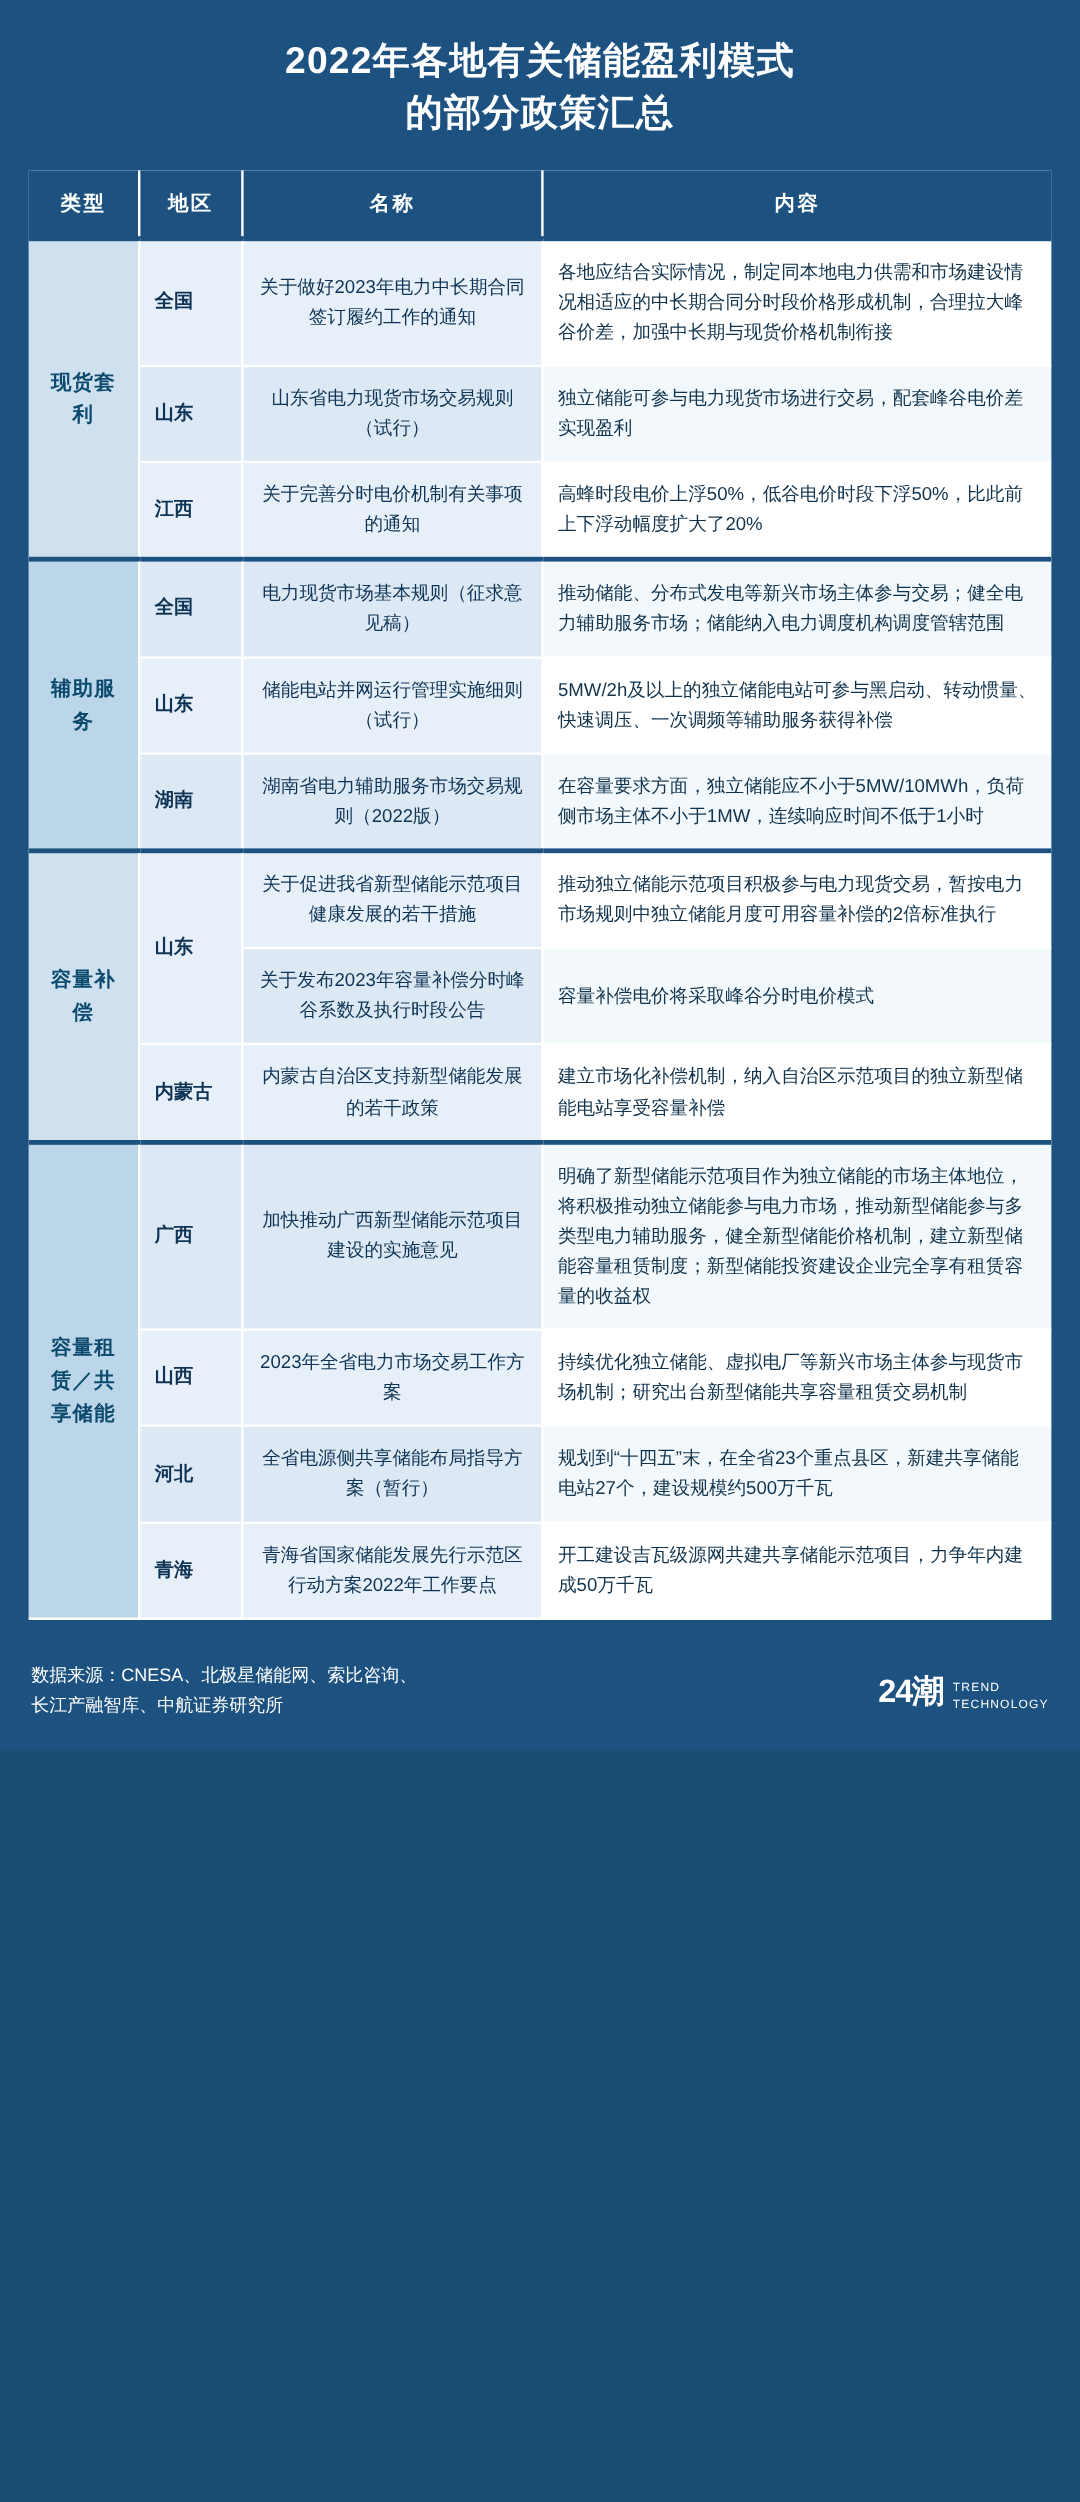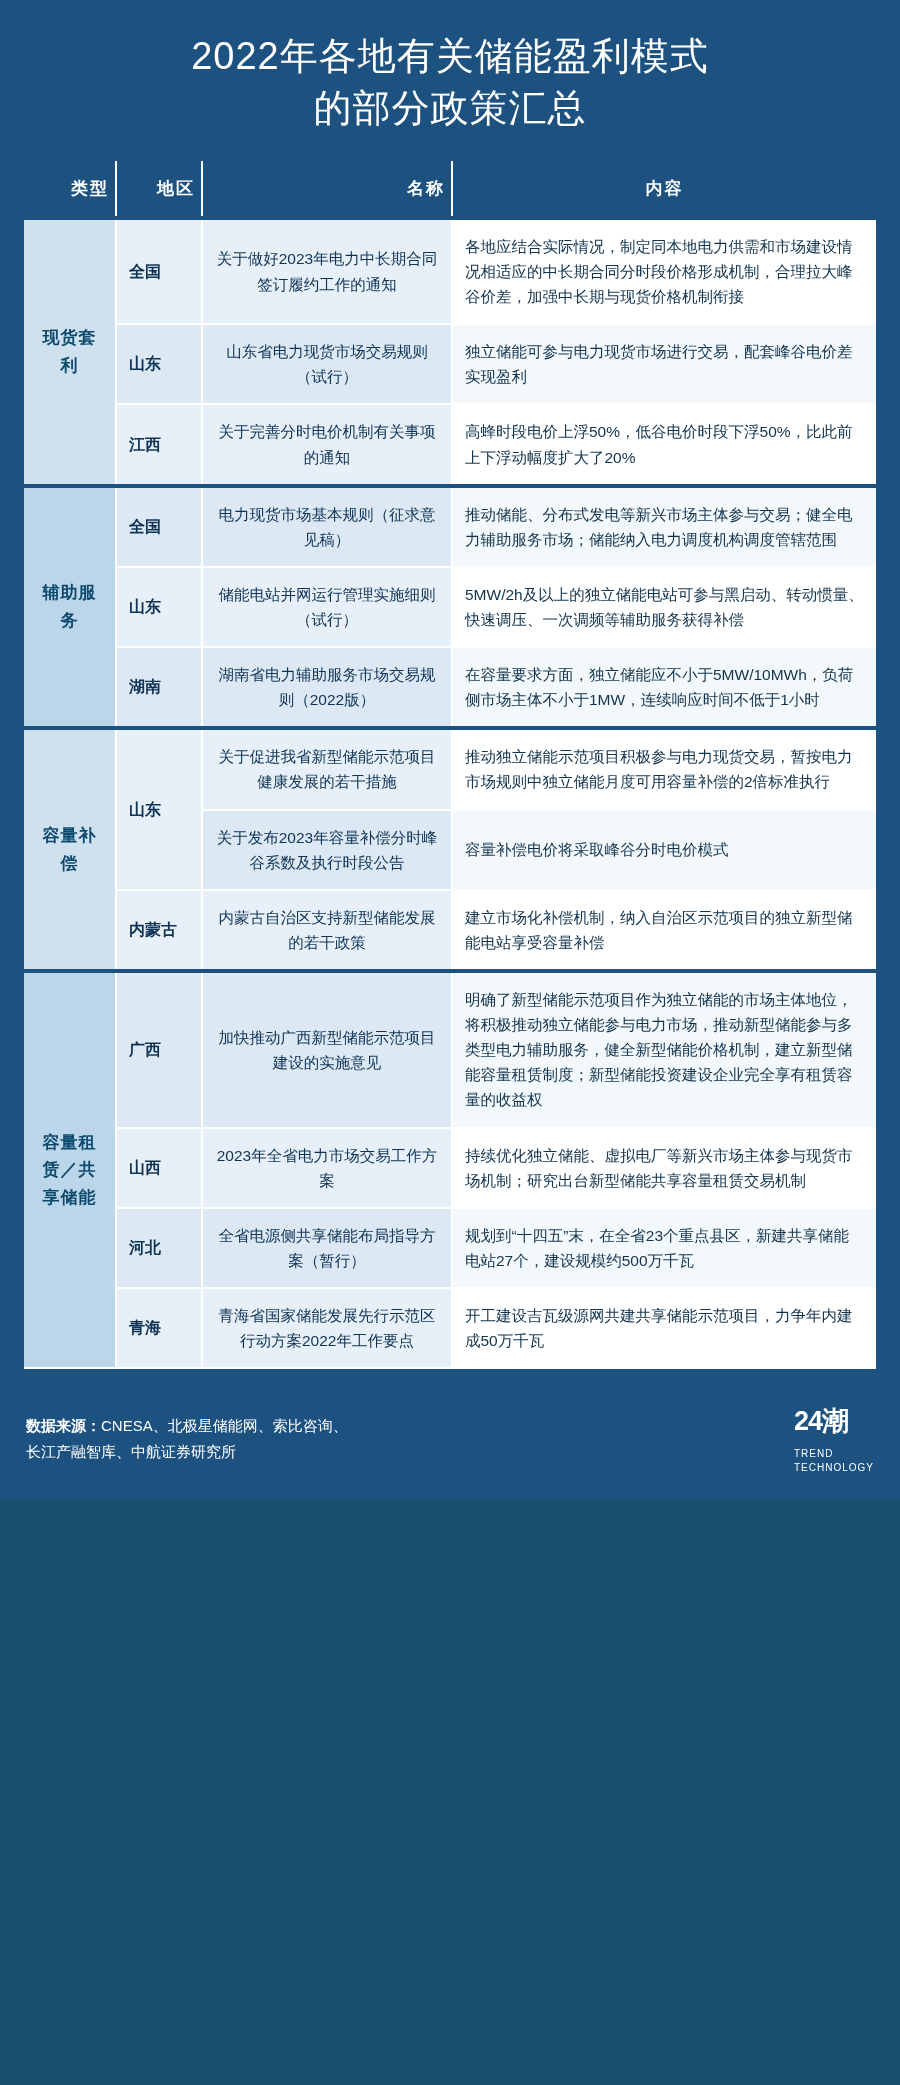--- a/index.html
+++ b/index.html
@@ -20,22 +20,22 @@
     padding: 0;
   }
   
   .header {
     background: #1d5280;
     padding: 30px 24px 26px 24px;
     text-align: center;
   }
   .title-line {
     color: #ffffff;
-    font-size: 38px;
-    font-weight: normal;
+    font-size: 31px;
+    font-weight: bold;
     letter-spacing: 1px;
     line-height: 1.38;
   }
   
   .table-wrap {
     padding: 0 24px;
     background: #1d5280;
   }
   table.policy {
     width: 852px;
@@ -47,21 +47,21 @@
   table.policy col.c-region { width: 86px; }
   table.policy col.c-name { width: 250px; }
   table.policy col.c-content { width: 424px; }
 
   thead th {
     background: #1d5280;
     color: #ffffff;
     font-size: 17px;
     font-weight: bold;
     padding: 16px 6px;
-    text-align: right;
+    text-align: center;
     border-right: 2px solid #ffffff;
     letter-spacing: 2px;
   }
   thead th:last-child { border-right: none; }
   thead th.th-content { text-align: center; }
 
   td {
     border-right: 2px solid #ffffff;
     border-bottom: 2px solid #ffffff;
     vertical-align: middle;
@@ -113,27 +113,26 @@
     align-items: center;
     justify-content: space-between;
     margin-top: 0;
   }
   .source {
     color: #ffffff;
     font-size: 15px;
     line-height: 1.7;
   }
   .source .label {
-    font-weight: bold;
+    font-weight: normal;
   }
   .brand {
     display: flex;
-    align-items: flex-start;
+    align-items: flex-end;
     gap: 8px;
-    flex-direction: column;
   }
   .brand-mark {
     color: #ffffff;
     font-size: 27px;
     font-weight: bold;
     letter-spacing: -1px;
   }
   .brand-sub {
     color: #ffffff;
     font-size: 10px;

